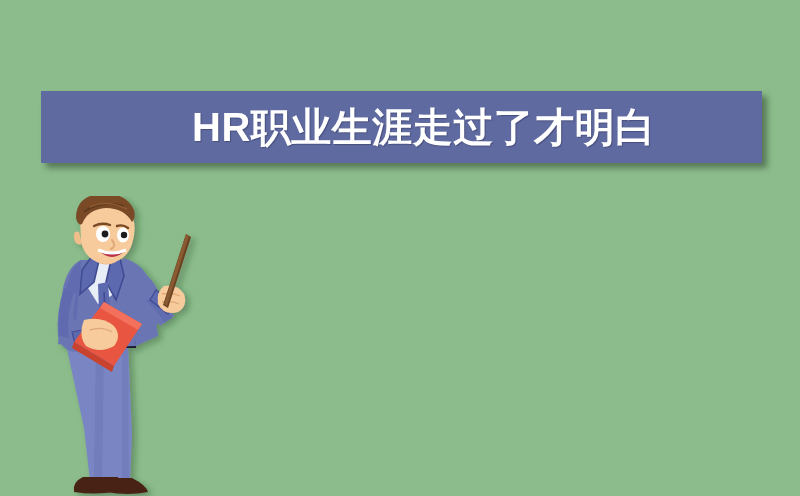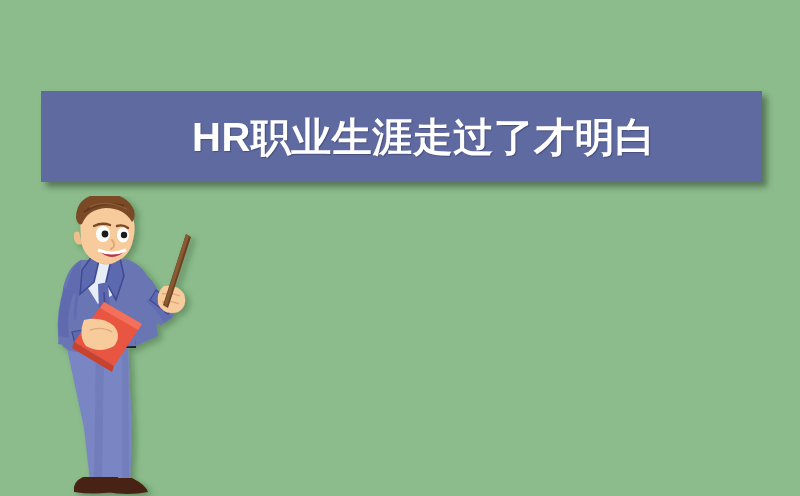--- a/index.html
+++ b/index.html
@@ -19,21 +19,21 @@
     background: #8CBC8C;
     overflow: hidden;
   }
 
   
   #title-banner {
     position: absolute;
     left: 41px;
     top: 91px;
     width: 721px;
-    height: 91px;
+    height: 72px;
     background: #5F6AA0;
     box-shadow: 5px 5px 6px rgba(25, 40, 25, 0.45);
     display: flex;
     align-items: center;
   }
   #title-text {
     margin-left: 151px;
     color: #FFFFFF;
     font-family: "Liberation Sans", sans-serif;
     font-weight: bold;

